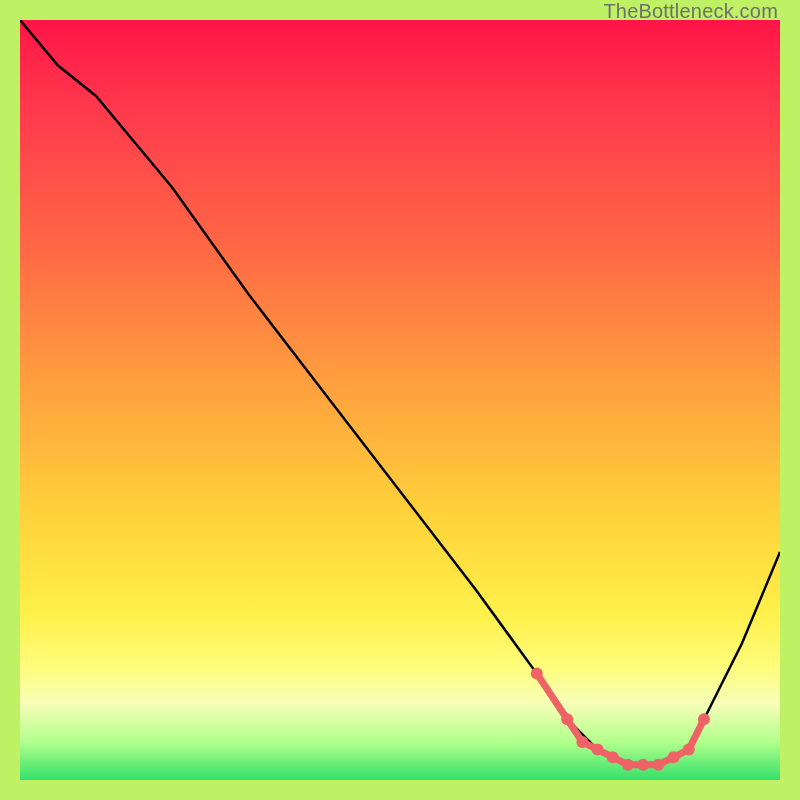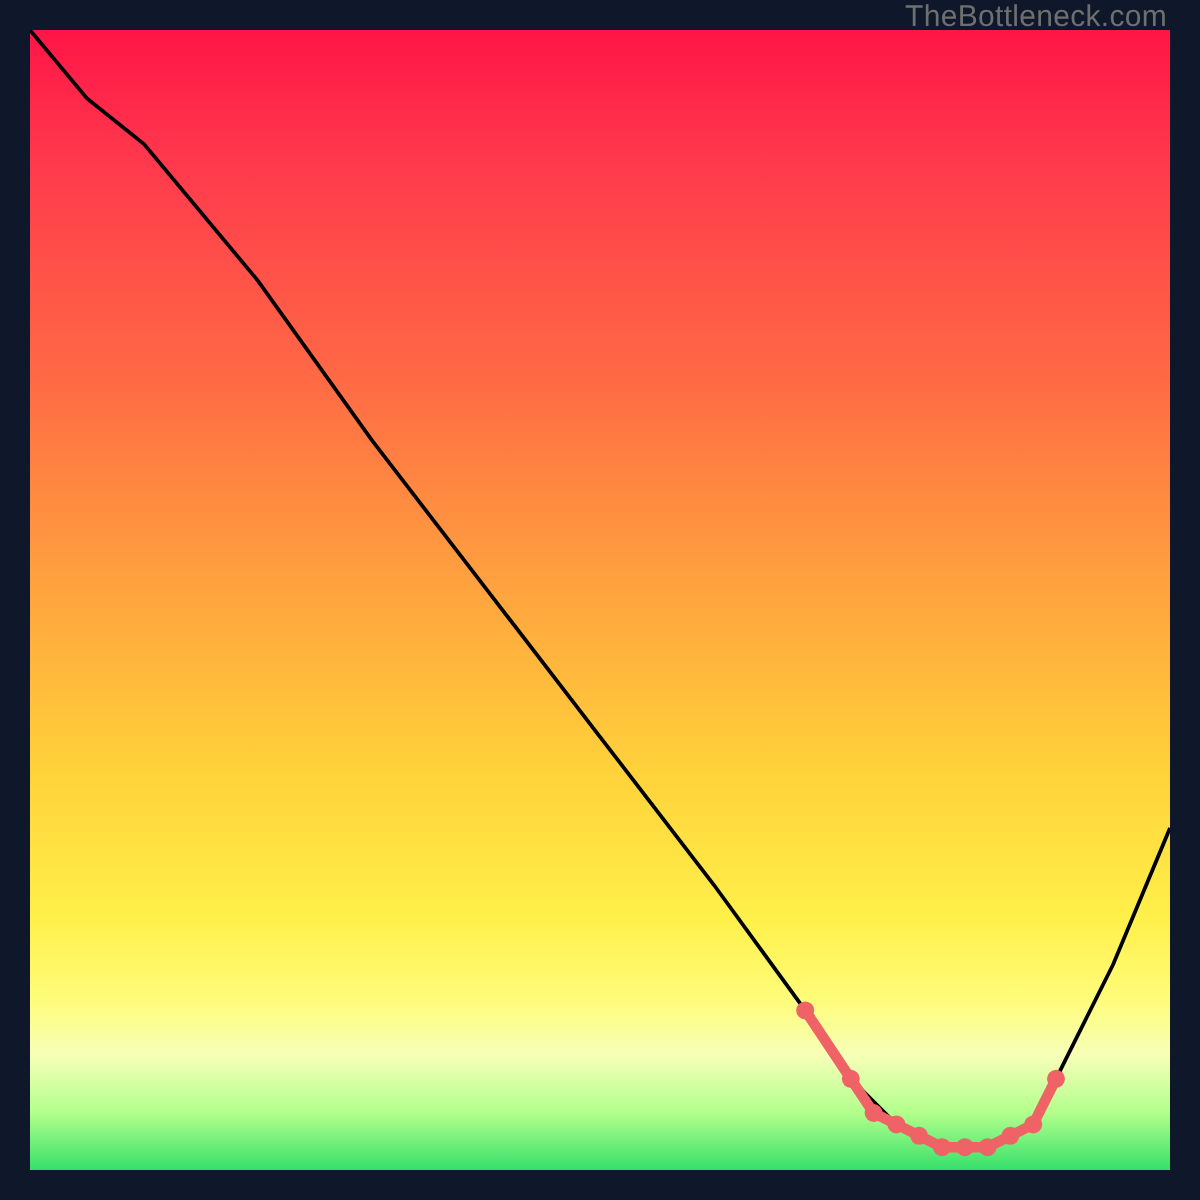--- a/index.html
+++ b/index.html
@@ -8,21 +8,21 @@
     background: #000;
     width: 800px;
     height: 800px;
     overflow: hidden;
     font-family: Arial, Helvetica, sans-serif;
   }
   .frame {
     position: relative;
     width: 800px;
     height: 800px;
-    background: #0f172a;
+    background: #bef264;
   }
   .plot {
     position: absolute;
     left: 20px;
     top: 20px;
     width: 760px;
     height: 760px;
     
     background: linear-gradient(
       to bottom,

